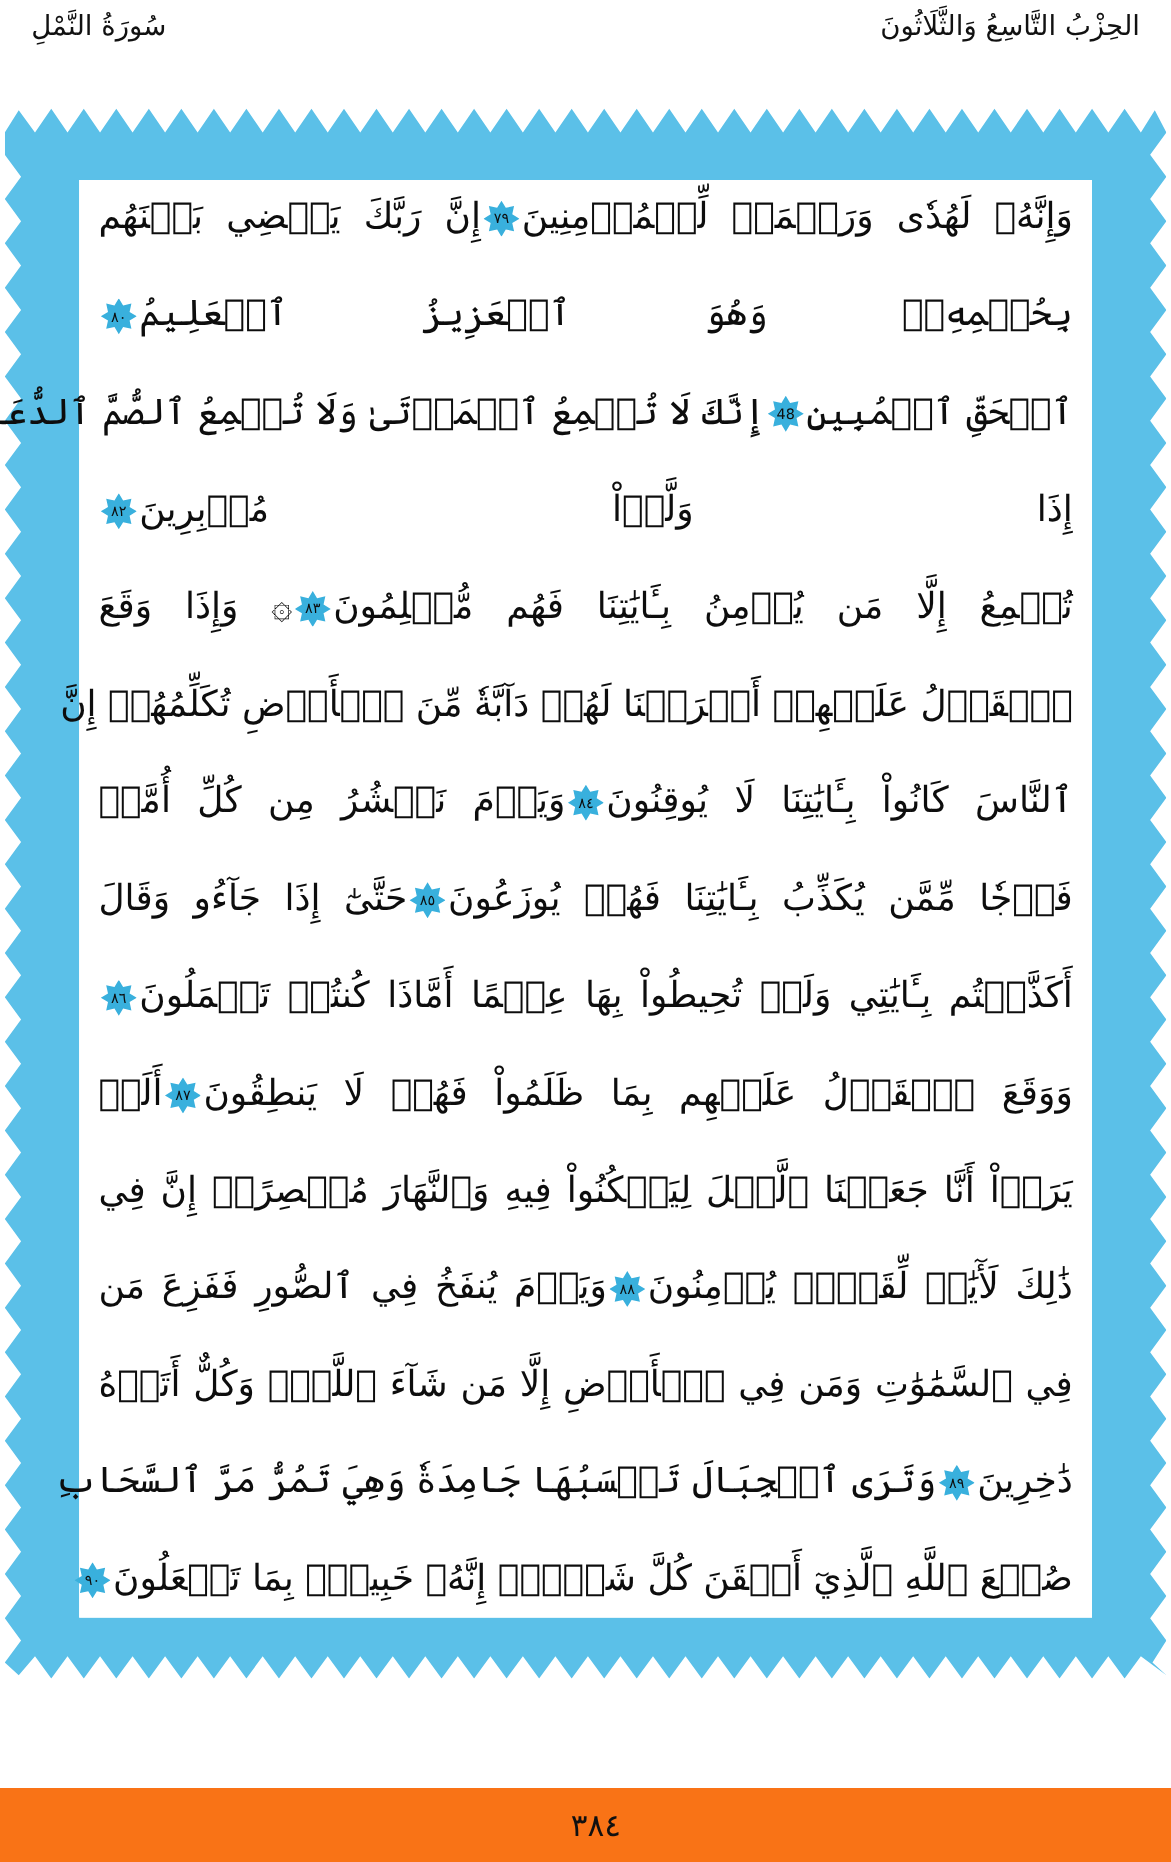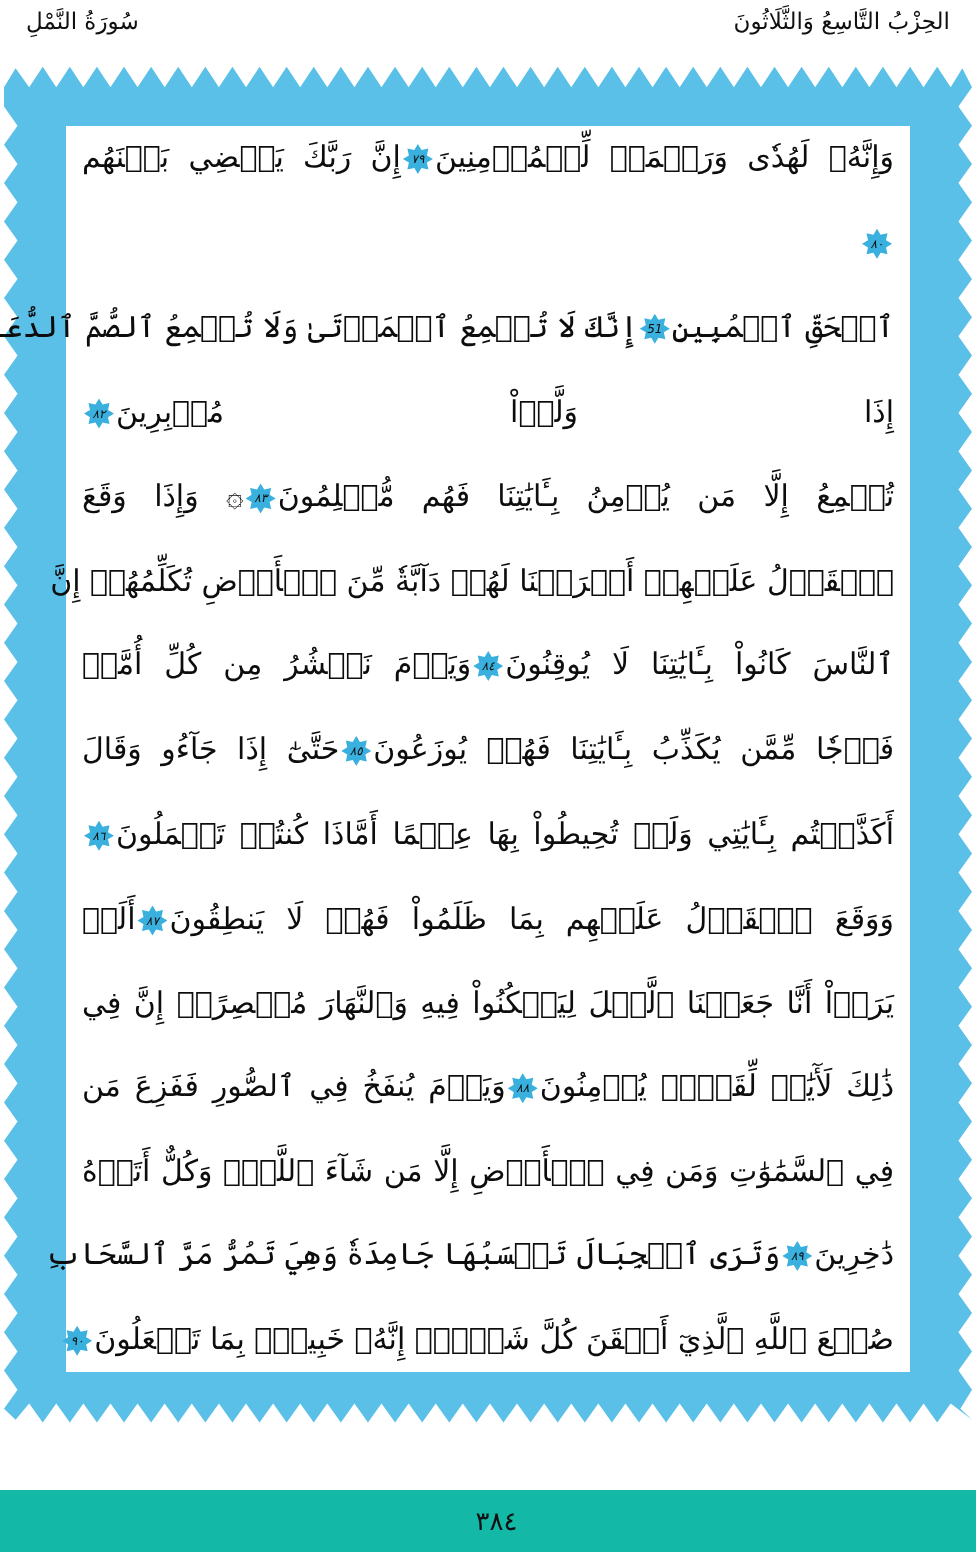--- a/index.html
+++ b/index.html
@@ -13,20 +13,21 @@
     font-family: "Liberation Serif", "DejaVu Serif", serif;
     position: relative;
     overflow: hidden;
   }
 
   .page {
     position: absolute;
     inset: 0;
     display: flex;
     flex-direction: column;
+    gap: 24px;
   }
 
   
   .page-header {
     height: 60px;
     flex: 0 0 60px;
     display: flex;
     flex-direction: row-reverse;
     align-items: flex-start;
     justify-content: space-between;
@@ -194,21 +195,20 @@
     white-space: nowrap;
     letter-spacing: 0;
   }
   .ayah-num {
     display: inline-block;
     position: relative;
     width: 30px;
     height: 30px;
     vertical-align: middle;
     margin: 0 2px;
-    font-style: italic;
   }
   .ayah-num .star {
     position: absolute;
     inset: 0;
     background: #39b0dd;
     -webkit-clip-path: polygon(50% 0%, 62% 20%, 85% 15%, 80% 38%, 100% 50%, 80% 62%, 85% 85%, 62% 80%, 50% 100%, 38% 80%, 15% 85%, 20% 62%, 0% 50%, 20% 38%, 15% 15%, 38% 20%);
     clip-path: polygon(50% 0%, 62% 20%, 85% 15%, 80% 38%, 100% 50%, 80% 62%, 85% 85%, 62% 80%, 50% 100%, 38% 80%, 15% 85%, 20% 62%, 0% 50%, 20% 38%, 15% 15%, 38% 20%);
   }
   .ayah-num .num {
     position: absolute;
@@ -222,21 +222,21 @@
     line-height: 1;
   }
 
   
   .page-footer {
     flex: 0 0 62px;
     height: 62px;
     display: flex;
     align-items: center;
     justify-content: center;
-    background: #14b8a6;
+    background: #f97316;
     padding-left: 17px;
   }
   .page-number {
     font-family: "DejaVu Serif", "Liberation Serif", serif;
     font-size: 26px;
     color: #111111;
     direction: rtl;
   }
 </style>
 </head>
@@ -248,22 +248,22 @@
     <div class="header-text">سُورَةُ النَّمْلِ</div>
     <div class="header-text">الحِزْبُ التَّاسِعُ وَالثَّلَاثُونَ</div>
   </div>
 
   <div class="frame-wrap">
     <div class="frame-outer"></div>
     <div class="frame-inner"></div>
 
     <div class="mushaf-body" id="mushaf-body">
         <div class="ayah-line"><span>وَإِنَّهُۥ لَهُدٗى وَرَحۡمَةٞ لِّلۡمُؤۡمِنِينَ</span><span class="ayah-num"><span class="star"></span><span class="num">٧٩</span></span><span>إِنَّ رَبَّكَ يَقۡضِي بَيۡنَهُم</span></div>
-        <div class="ayah-line"><span class="ayah-num"><span class="star"></span><span class="num">٨٠</span></span></div>
-        <div class="ayah-line"><span>ٱلۡحَقِّ ٱلۡمُبِينِ</span><span class="ayah-num"><span class="star"></span><span class="num">51</span></span><span>إِنَّكَ لَا تُسۡمِعُ ٱلۡمَوۡتَىٰ وَلَا تُسۡمِعُ ٱلصُّمَّ ٱلدُّعَآءَ</span></div>
+        <div class="ayah-line"><span>بِحُكۡمِهِۦۚ وَهُوَ ٱلۡعَزِيزُ ٱلۡعَلِيمُ</span><span class="ayah-num"><span class="star"></span><span class="num">٨٠</span></span></div>
+        <div class="ayah-line"><span>ٱلۡحَقِّ ٱلۡمُبِينِ</span><span class="ayah-num"><span class="star"></span><span class="num">48</span></span><span>إِنَّكَ لَا تُسۡمِعُ ٱلۡمَوۡتَىٰ وَلَا تُسۡمِعُ ٱلصُّمَّ ٱلدُّعَآءَ</span></div>
         <div class="ayah-line"><span>إِذَا وَلَّوۡاْ مُدۡبِرِينَ</span><span class="ayah-num"><span class="star"></span><span class="num">٨٢</span></span></div>
         <div class="ayah-line"><span>تُسۡمِعُ إِلَّا مَن يُؤۡمِنُ بِـَٔايَٰتِنَا فَهُم مُّسۡلِمُونَ</span><span class="ayah-num"><span class="star"></span><span class="num">٨٣</span></span><span>۞ وَإِذَا وَقَعَ</span></div>
         <div class="ayah-line"><span>ٱلۡقَوۡلُ عَلَيۡهِمۡ أَخۡرَجۡنَا لَهُمۡ دَآبَّةٗ مِّنَ ٱلۡأَرۡضِ تُكَلِّمُهُمۡ إِنَّ</span></div>
         <div class="ayah-line"><span>ٱلنَّاسَ كَانُواْ بِـَٔايَٰتِنَا لَا يُوقِنُونَ</span><span class="ayah-num"><span class="star"></span><span class="num">٨٤</span></span><span>وَيَوۡمَ نَحۡشُرُ مِن كُلِّ أُمَّةٖ</span></div>
         <div class="ayah-line"><span>فَوۡجٗا مِّمَّن يُكَذِّبُ بِـَٔايَٰتِنَا فَهُمۡ يُوزَعُونَ</span><span class="ayah-num"><span class="star"></span><span class="num">٨٥</span></span><span>حَتَّىٰٓ إِذَا جَآءُو وَقَالَ</span></div>
         <div class="ayah-line"><span>أَكَذَّبۡتُم بِـَٔايَٰتِي وَلَمۡ تُحِيطُواْ بِهَا عِلۡمًا أَمَّاذَا كُنتُمۡ تَعۡمَلُونَ</span><span class="ayah-num"><span class="star"></span><span class="num">٨٦</span></span></div>
         <div class="ayah-line"><span>وَوَقَعَ ٱلۡقَوۡلُ عَلَيۡهِم بِمَا ظَلَمُواْ فَهُمۡ لَا يَنطِقُونَ</span><span class="ayah-num"><span class="star"></span><span class="num">٨٧</span></span><span>أَلَمۡ</span></div>
         <div class="ayah-line"><span>يَرَوۡاْ أَنَّا جَعَلۡنَا ٱلَّيۡلَ لِيَسۡكُنُواْ فِيهِ وَٱلنَّهَارَ مُبۡصِرًاۚ إِنَّ فِي</span></div>
         <div class="ayah-line"><span>ذَٰلِكَ لَأٓيَٰتٖ لِّقَوۡمٖ يُؤۡمِنُونَ</span><span class="ayah-num"><span class="star"></span><span class="num">٨٨</span></span><span>وَيَوۡمَ يُنفَخُ فِي ٱلصُّورِ فَفَزِعَ مَن</span></div>
         <div class="ayah-line"><span>فِي ٱلسَّمَٰوَٰتِ وَمَن فِي ٱلۡأَرۡضِ إِلَّا مَن شَآءَ ٱللَّهُۚ وَكُلٌّ أَتَوۡهُ</span></div>

